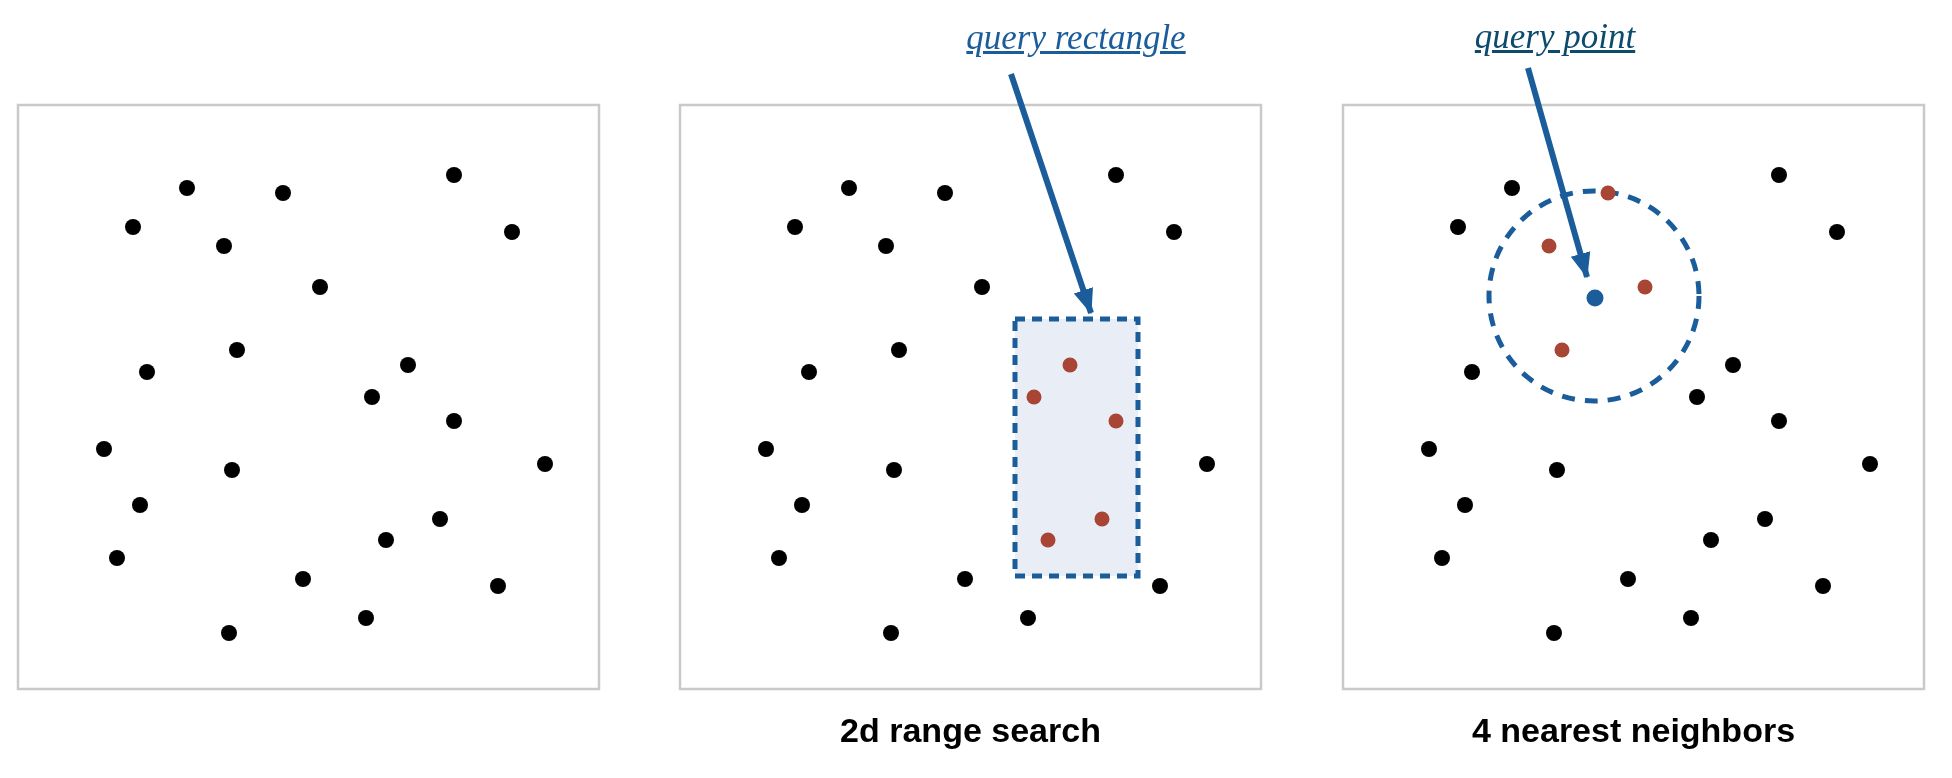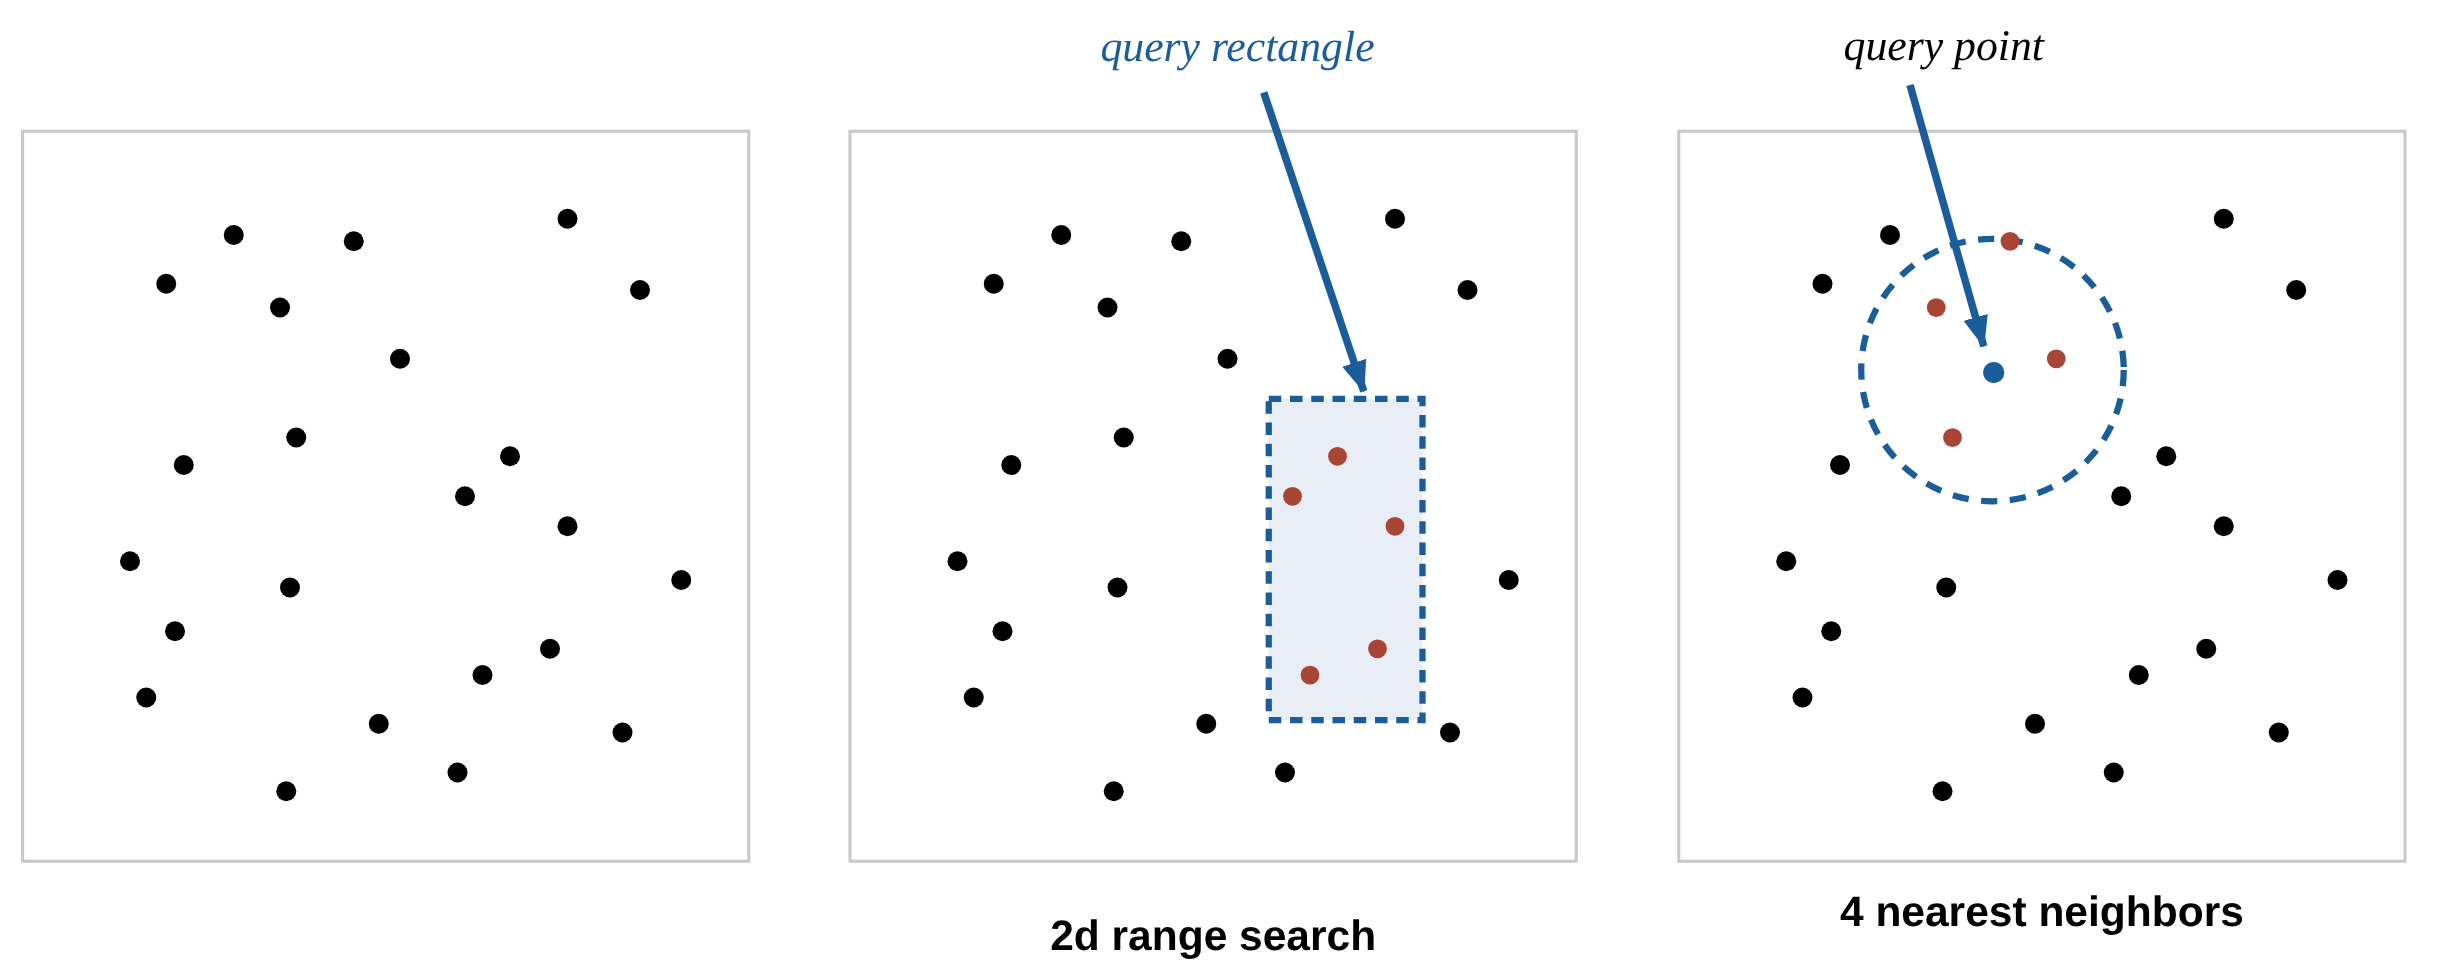--- a/index.html
+++ b/index.html
@@ -95,18 +95,18 @@
       <circle cx="1711" cy="540" r="8" fill="#000000"></circle>
       <circle cx="1628" cy="579" r="8" fill="#000000"></circle>
       <circle cx="1691" cy="618" r="8" fill="#000000"></circle>
       <circle cx="1823" cy="586" r="8" fill="#000000"></circle>
       <circle cx="1870" cy="464" r="8" fill="#000000"></circle>
       <circle cx="1595" cy="298" r="8.5" fill="#1b5c9b"></circle>
       <line x1="1011" y1="74" x2="1091" y2="313" stroke="#1b5c9b" stroke-width="6" marker-end="url(#ah)"></line>
       <line x1="1528" y1="68" x2="1587" y2="277" stroke="#1b5c9b" stroke-width="6" marker-end="url(#ah)"></line>
     </svg>
 
-  <div class="caption" style="left: 970.5px; top: 713px; margin-top: 19px;">2d range search</div>
+  <div class="caption" style="left: 970.5px; top: 713px;">2d range search</div>
   <div class="caption" style="left: 1633.5px; top: 713px;">4 nearest neighbors</div>
 
-  <div class="anno" style="left: 990px; top: 20px; color: rgb(27, 92, 155);">query rectangle</div>
-  <div class="anno" style="left: 1555px; top: 19px; color: #000000;">query point</div>
+  <div class="anno" style="left: 1076px; top: 20px; color: rgb(27, 92, 155); text-decoration: underline;">query rectangle</div>
+  <div class="anno" style="left: 1555px; top: 19px; color: #0c4a6e; text-decoration: underline;">query point</div>
 </div>
 
 </body></html>

